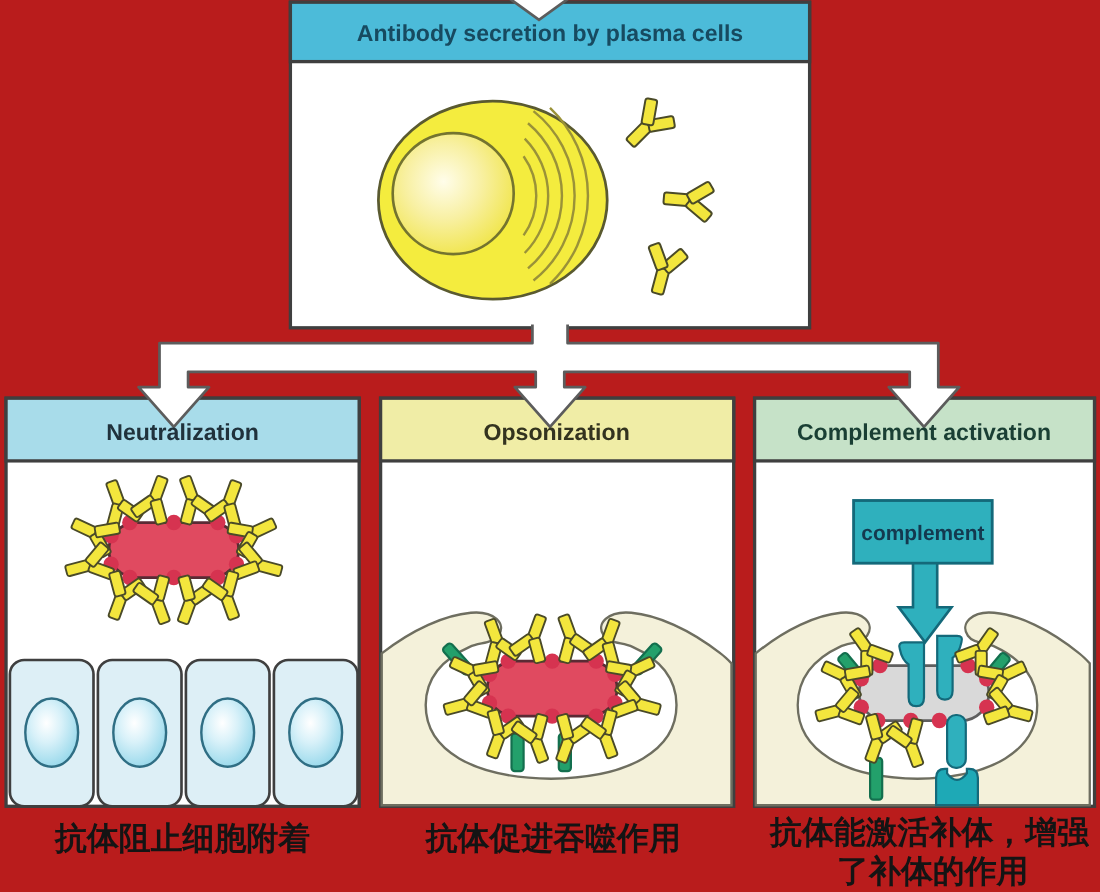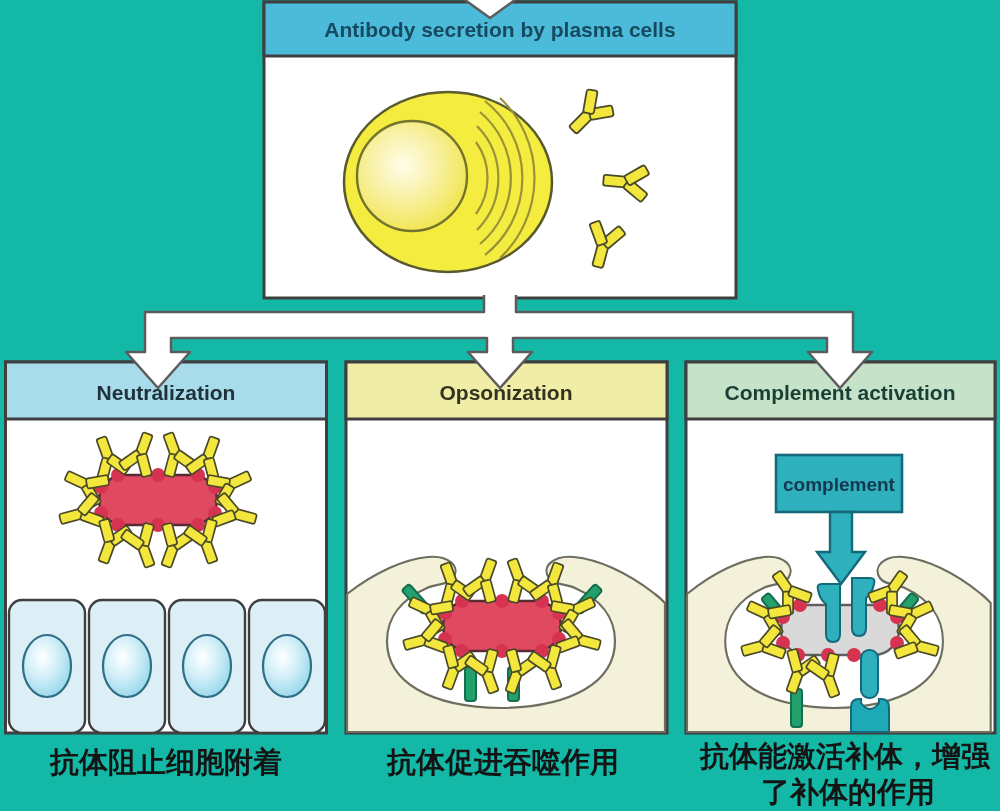--- a/index.html
+++ b/index.html
@@ -1,16 +1,16 @@
 <!DOCTYPE html>
 <html><head>
 <meta charset="utf-8">
 <style>
   html,body{margin:0;padding:0;background:#ffffff;}
-  .stage{position:relative;width:1000px;height:811px;background:#14b8a6;overflow:hidden;
+  .stage{position:relative;width:1000px;height:811px;background:#b91c1c;overflow:hidden;
          font-family:"Liberation Sans",sans-serif;}
   svg{display:block;}
   text.hdr{font-family:"Liberation Sans",sans-serif;font-weight:bold;}
   text.lbl{font-family:"Liberation Sans",sans-serif;font-weight:600;}
   text.cap{font-family:"Liberation Serif","DejaVu Serif",serif;font-weight:600;}
 </style>
 </head>
 <body>
 
 <div class="stage">

